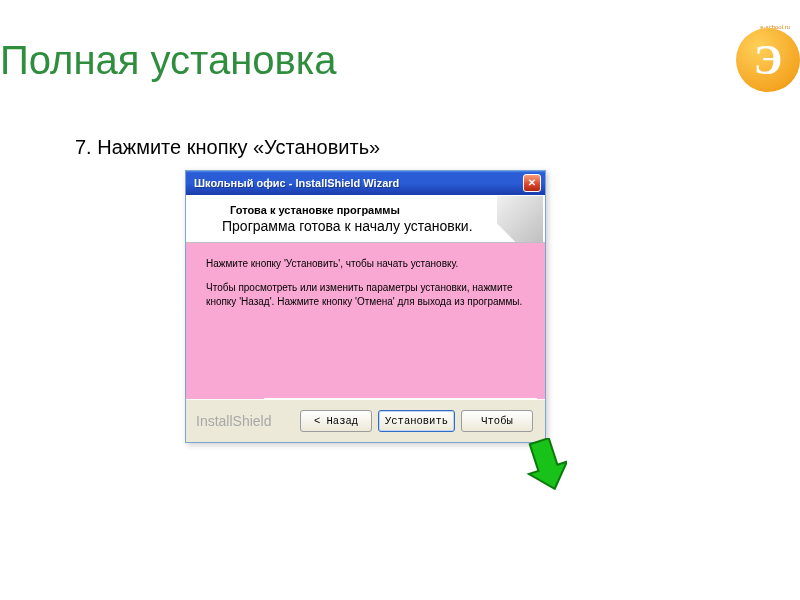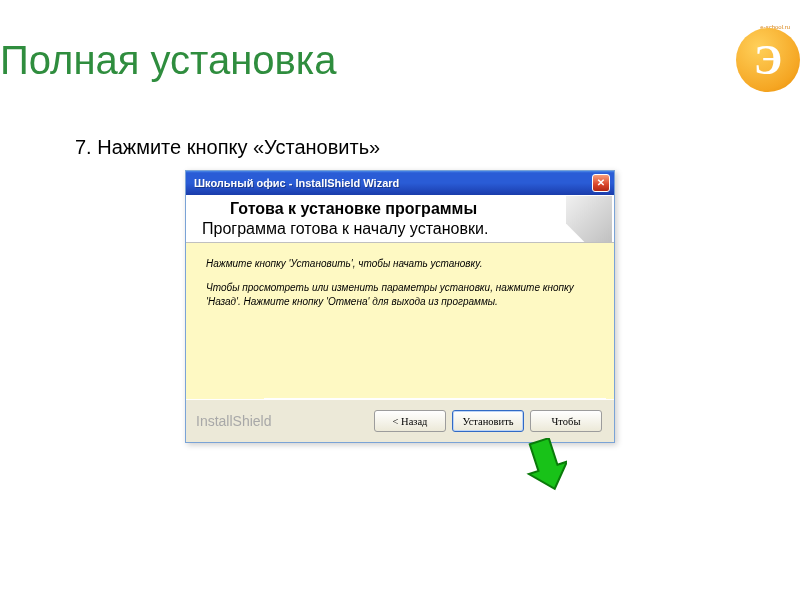--- a/index.html
+++ b/index.html
@@ -57,24 +57,24 @@
     top: 100px;
     left: 75px;
     font-size: 20px;
     color: #000;
     margin-top: 36px;
   }
   .wizard {
     position: absolute;
     left: 185px;
     top: 170px;
-    width: 430px;
+    width: 361px;
     border: 1px solid #7aa3d6;
     box-shadow: 2px 2px 6px rgba(0,0,0,0.2);
-    background: #fef9c3;
+    background: #f9a8d4;
     font-family: Tahoma, sans-serif;
   }
   .titlebar {
     height: 24px;
     background: linear-gradient(to bottom, #4a89e8 0%, #2a5cd6 8%, #2a5cd6 50%, #1a3cab 100%);
     display: flex;
     align-items: center;
     padding: 0 4px 0 8px;
     color: #fff;
     font-size: 11px;
@@ -98,48 +98,48 @@
     background: #fff;
     border-bottom: 1px solid #c0c0c0;
     padding: 8px 12px 8px 16px;
     display: flex;
     align-items: center;
     height: 48px;
     position: relative;
   }
   .header-text { flex: 1; }
   .header-title {
-    font-size: 16px;
+    font-size: 11px;
     font-weight: bold;
     color: #000;
     padding-left: 28px;
   }
   .header-sub {
-    font-size: 16px;
-    color: #000;
-    margin-left: 0;
+    font-size: 14px;
+    color: #000;
+    margin-left: 20px;
     margin-top: 2px;
   }
   .header-graphic {
     width: 46px;
     height: 46px;
     position: absolute;
     right: 2px;
     top: 1px;
     background: linear-gradient(135deg, #f0f0f0 0%, #d8d8d8 50%, #c0c0c0 100%);
     clip-path: polygon(0 0, 100% 0, 100% 100%, 40% 100%, 0 60%);
   }
   .content-area {
     padding: 14px 20px;
     height: 155px;
     font-size: 10px;
     color: #000;
     line-height: 1.4;
   }
-  .content-area p { margin: 0 0 10px 0; font-style: italic; }
+  .content-area p { margin: 0 0 10px 0; }
   .footer-area {
     border-top: 1px solid #fff;
     padding: 10px 12px;
     display: flex;
     align-items: center;
     justify-content: flex-end;
     gap: 6px;
     background: #ece9d8;
   }
   .brand {
@@ -150,21 +150,21 @@
   }
   .wiz-btn {
     min-width: 72px;
     height: 22px;
     font-size: 10.5px;
     background: linear-gradient(to bottom, #fff, #ece9d8);
     border: 1px solid #9c9c9c;
     border-radius: 3px;
     cursor: pointer;
     padding: 0 6px;
-    font-family: Liberation Serif, serif;
+    font-family: Liberation Mono, monospace;
   }
   .wiz-btn.default {
     border: 1px solid #316ac5;
     box-shadow: inset 0 0 0 1px #bcd4f6;
   }
   .divider-line{
     margin: 0 8px 0 78px;
     height:1px;
     background:#c0c0c0;
     border-bottom:1px solid #fff;

